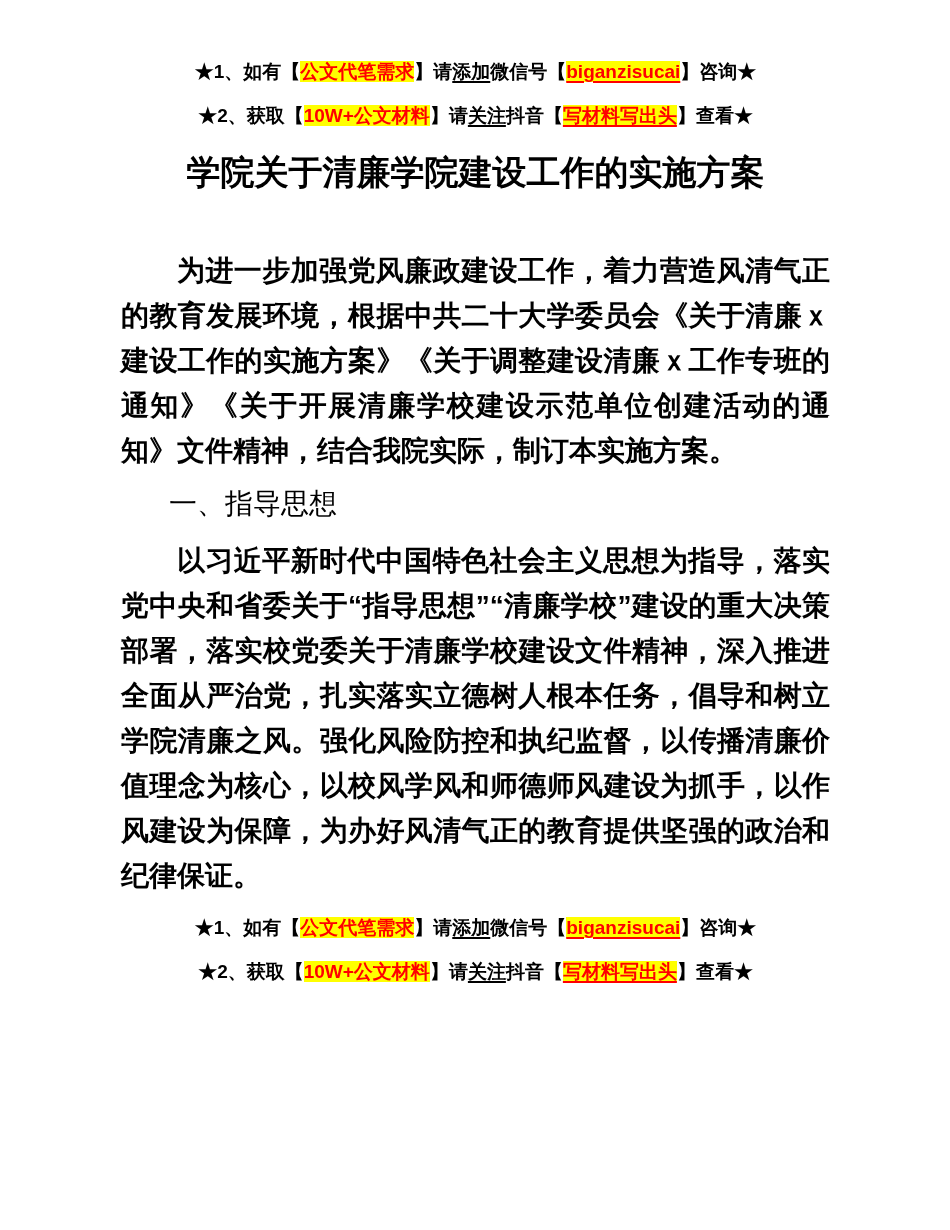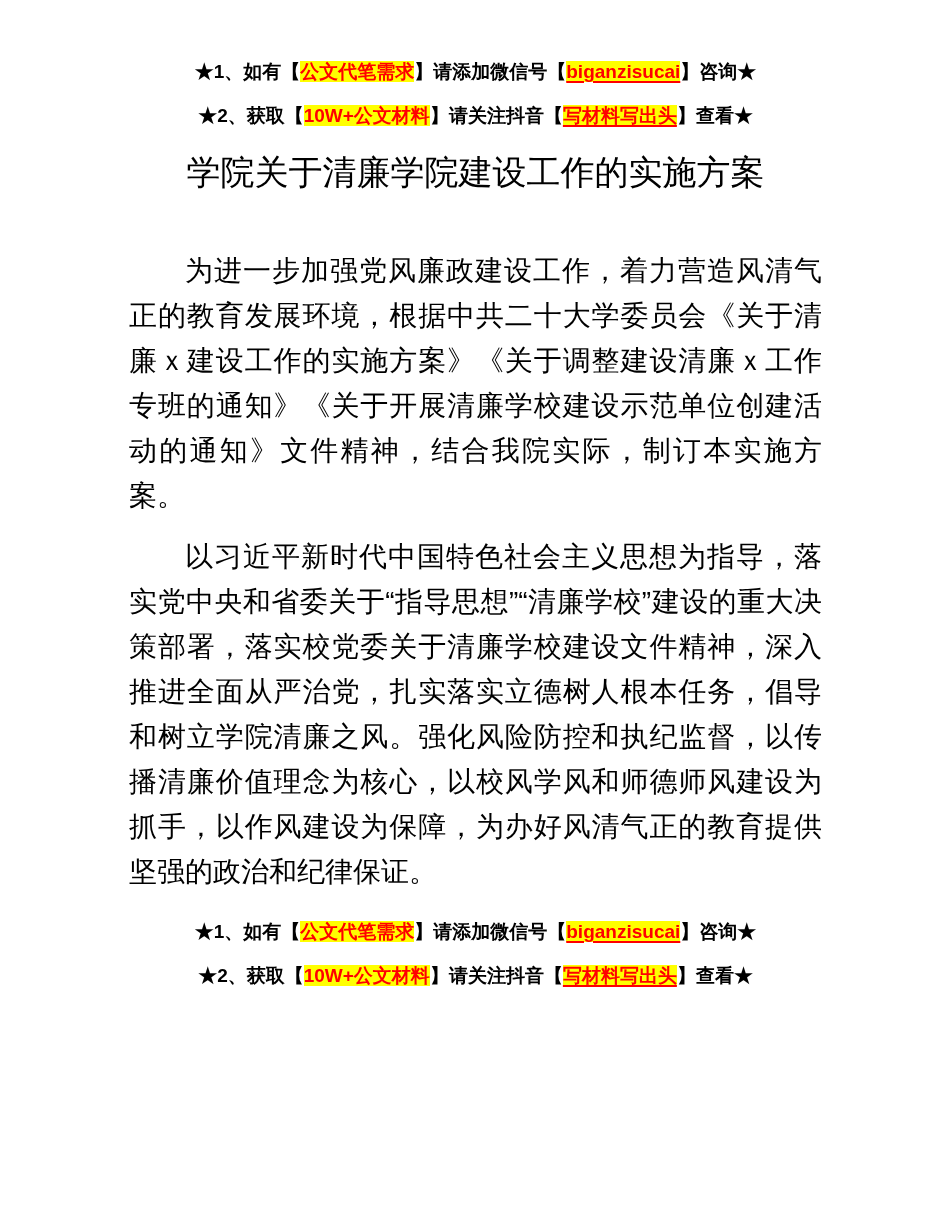--- a/index.html
+++ b/index.html
@@ -35,48 +35,49 @@
     line-height: 44px;
     white-space: nowrap;
   }
   .seg { color: var(--ink); }
   .seg.hl-red {
     background: var(--hl);
     color: var(--red);
     text-align: center;
   }
   .seg.underline {
+    text-decoration: underline;
     text-decoration-thickness: 2px;
     text-underline-offset: 3px;
   }
   .seg.hl-red-underline {
     background: var(--hl);
     color: var(--red);
     text-decoration: underline;
     text-decoration-thickness: 2px;
     text-underline-offset: 3px;
   }
   
   .doc-title {
     font-size: 34px;
-    font-weight: 400;
+    font-weight: 700;
     line-height: 52px;
     text-align: center;
     margin: 8px 0 50px 0;
   }
   
   .doc-body {
     font-size: 28px;
     line-height: 45px;
   }
   .para {
-    margin: 16px;
+    margin: 8px;
     text-align: justify;
     text-indent: 2em;
-    font-weight: 400;
+    font-weight: 700;
   }
   .heading {
     margin: 0 0 12px 0;
     text-indent: 2em;
     font-weight: 400;
   }
 </style>
 </head>
 <body>
 
@@ -84,20 +85,21 @@
 
   <div class="promo promo-top">
       <div class="promo-line"><span class="seg plain">★1、如有【</span><span class="seg hl-red">公文代笔需求</span><span class="seg plain">】请</span><span class="seg underline">添加</span><span class="seg plain">微信号【</span><span class="seg hl-red-underline">biganzisucai</span><span class="seg plain">】咨询★</span></div>
       <div class="promo-line"><span class="seg plain">★2、获取【</span><span class="seg hl-red">10W+公文材料</span><span class="seg plain">】请</span><span class="seg underline">关注</span><span class="seg plain">抖音【</span><span class="seg hl-red-underline">写材料写出头</span><span class="seg plain">】查看★</span></div>
     </div>
 
   <h1 class="doc-title">学院关于清廉学院建设工作的实施方案</h1>
 
   <div class="doc-body">
       <p class="para">为进一步加强党风廉政建设工作，着力营造风清气正的教育发展环境，根据中共二十大学委员会《关于清廉ｘ建设工作的实施方案》《关于调整建设清廉ｘ工作专班的通知》《关于开展清廉学校建设示范单位创建活动的通知》文件精神，结合我院实际，制订本实施方案。</p>
+      <p class="heading">一、指导思想</p>
       <p class="para">以习近平新时代中国特色社会主义思想为指导，落实党中央和省委关于“指导思想”“清廉学校”建设的重大决策部署，落实校党委关于清廉学校建设文件精神，深入推进全面从严治党，扎实落实立德树人根本任务，倡导和树立学院清廉之风。强化风险防控和执纪监督，以传播清廉价值理念为核心，以校风学风和师德师风建设为抓手，以作风建设为保障，为办好风清气正的教育提供坚强的政治和纪律保证。</p>
     </div>
 
   <div class="promo promo-bottom">
       <div class="promo-line"><span class="seg plain">★1、如有【</span><span class="seg hl-red">公文代笔需求</span><span class="seg plain">】请</span><span class="seg underline">添加</span><span class="seg plain">微信号【</span><span class="seg hl-red-underline">biganzisucai</span><span class="seg plain">】咨询★</span></div>
       <div class="promo-line"><span class="seg plain">★2、获取【</span><span class="seg hl-red">10W+公文材料</span><span class="seg plain">】请</span><span class="seg underline">关注</span><span class="seg plain">抖音【</span><span class="seg hl-red-underline">写材料写出头</span><span class="seg plain">】查看★</span></div>
     </div>
 
 </div>
 

